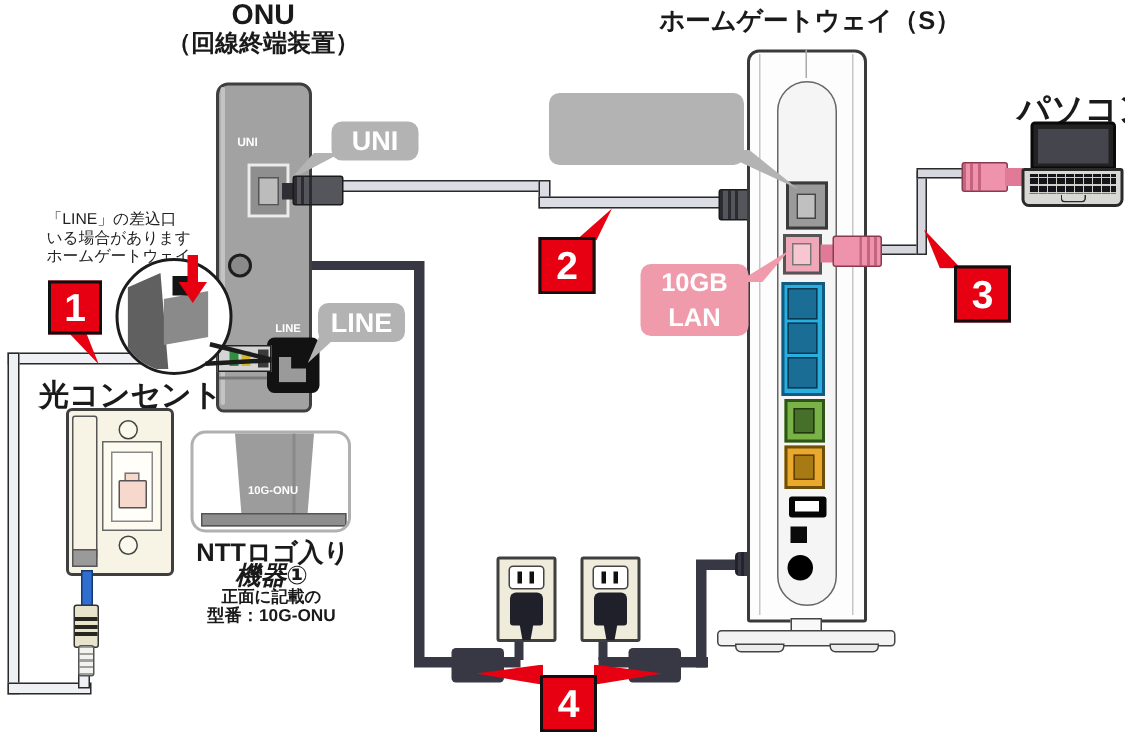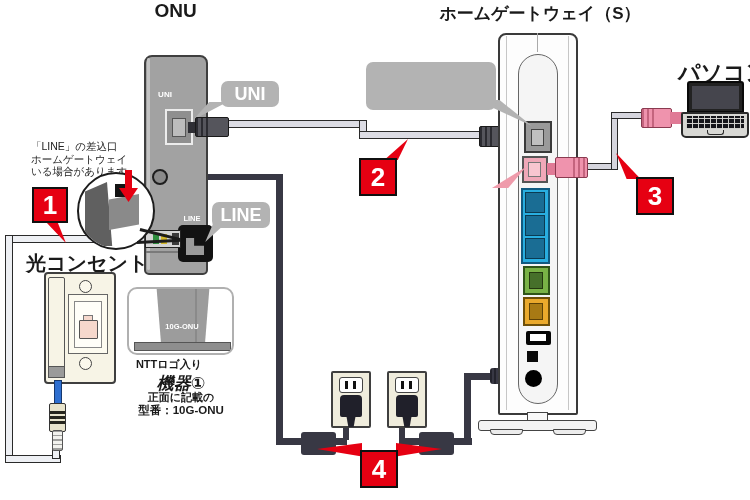--- a/index.html
+++ b/index.html
@@ -14,20 +14,21 @@
   .gcbl{background:#dcdce4;border:1.5px solid #2a2a2a;}
   .pcbl{background:#d6d6de;border:1.5px solid #2a2a2a;}
   .whitebold{color:#fff;font-weight:bold;text-align:center;}
 </style>
 </head>
 <body>
 
 <div id="stage">
 
   <div class="a txt" style="left:98px;top:0;width:155px;font-size:19px;">ONU</div>
+  <div class="a txt" style="left:78px;top:19px;width:195px;font-size:16px;">（回線終端装置）</div>
   <div class="a txt" style="left:425px;top:2px;width:230px;font-size:17px;">ホームゲートウェイ（S）</div>
   <div class="a txt" style="left:678px;top:58px;width:72px;font-size:22px;">パソコン</div>
 
   <div class="a fib" style="left:5px;top:235px;width:144px;height:8px;"></div>
   <div class="a fib" style="left:5px;top:235px;width:8px;height:228px;"></div>
   <div class="a fib" style="left:5px;top:455px;width:56px;height:8px;"></div>
   <div class="a fib" style="left:52px;top:447px;width:8px;height:12px;"></div>
 
   <div class="a pw" style="left:166px;top:170px;width:20px;height:13px;border-radius:4px;"></div>
   <div class="a pw" style="left:184px;top:174px;width:94px;height:6px;"></div>
@@ -56,22 +57,22 @@
   <div class="a" style="left:178px;top:225px;width:35px;height:37px;background:#121212;border-radius:5px;"></div>
   <div class="a" style="left:186px;top:238px;width:18px;height:17px;background:#9a9a9a;clip-path:polygon(0 0,45% 0,45% 45%,100% 45%,100% 100%,0 100%);"></div>
 
   <div class="a" style="left:145px;top:230px;width:36px;height:18px;background:#d4d4d4;border:1.5px solid #222;"></div>
   <div class="a" style="left:153px;top:234px;width:6px;height:10px;background:#2f8f3f;"></div>
   <div class="a" style="left:161px;top:234px;width:6px;height:10px;background:#d4b82a;"></div>
   <div class="a" style="left:172px;top:233px;width:7px;height:12px;background:#3a3a3a;"></div>
 
   <div class="a" style="left:31px;top:140px;width:126px;font-size:10.5px;line-height:1.2;color:#222;">
     <div>「LINE」の差込口</div>
-    <div>ホームゲートウェイ</div>
-    <div>いる場合があります。</div>
+    <div>いる場合があります</div>
+    <div>ホームゲートウェイ。</div>
   </div>
 
   <div class="a" style="left:77px;top:172px;width:78px;height:78px;border-radius:50%;border:2px solid #1c1c1c;background:#fff;overflow:hidden;">
     <div class="a" style="left:6px;top:8px;width:40px;height:64px;background:#606060;clip-path:polygon(0 15%,55% 0,68% 100%,0 100%);"></div>
     <div class="a" style="left:30px;top:20px;width:30px;height:36px;background:#8a8a8a;clip-path:polygon(0 15%,100% 0,100% 85%,0 100%);"></div>
     <div class="a" style="left:36px;top:10px;width:13px;height:13px;background:#141414;"></div>
   </div>
   <div class="a" style="left:125px;top:170px;width:7px;height:20px;background:#e60012;"></div>
   <div class="a" style="left:119px;top:188px;width:19px;height:14px;background:#e60012;clip-path:polygon(0 0,100% 0,50% 100%);"></div>
   <div class="a" style="left:140px;top:228px;width:42px;height:2.5px;background:#1c1c1c;transform:rotate(14deg);transform-origin:left center;"></div>
@@ -115,20 +116,24 @@
 
   <div class="a" style="left:527px;top:412px;width:21px;height:10px;background:#f8f8f8;border:1.5px solid #444;"></div>
   <div class="a" style="left:478px;top:420px;width:119px;height:11px;background:#f3f3f3;border:1.5px solid #444;border-radius:3px;"></div>
   <div class="a" style="left:490px;top:429px;width:33px;height:6px;background:#ececec;border:1.5px solid #444;border-radius:0 0 4px 4px;"></div>
   <div class="a" style="left:553px;top:429px;width:33px;height:6px;background:#ececec;border:1.5px solid #444;border-radius:0 0 4px 4px;"></div>
 
   <div class="a" style="left:476px;top:100px;width:56px;height:26px;background:#b3b3b3;clip-path:polygon(0 0,42% 0,100% 100%);"></div>
   <div class="a callout" style="left:366px;top:62px;width:130px;height:48px;font-size:17px;line-height:23px;padding-top:1px;">
   </div>
   <div class="a" style="left:489px;top:167px;width:37px;height:21px;background:#ef9bab;clip-path:polygon(100% 0,8% 100%,52% 100%);"></div>
+  <div class="a callout" style="left:427px;top:176px;width:72px;height:48px;font-size:17px;line-height:23px;padding-top:1px;background:#ef9bab;">
+    <div>10GB</div>
+    <div>LAN</div>
+  </div>
 
   <div class="a pcbl" style="left:586px;top:163px;width:31px;height:7px;"></div>
   <div class="a pcbl" style="left:611px;top:114px;width:7px;height:56px;"></div>
   <div class="a pcbl" style="left:611px;top:112px;width:33px;height:7px;"></div>
   <div class="a" style="left:547px;top:163px;width:9px;height:12px;background:#e07a96;"></div>
   <div class="a" style="left:555px;top:157px;width:33px;height:21px;background:#ef93ad;border:1.5px solid #8a3a50;border-radius:2px;background-image:repeating-linear-gradient(90deg,#c4647e 0 2px,transparent 2px 5px);background-size:14px 100%;background-repeat:no-repeat;background-position:right;"></div>
   <div class="a" style="left:641px;top:108px;width:31px;height:20px;background:#ef93ad;border:1.5px solid #8a3a50;border-radius:2px;background-image:repeating-linear-gradient(90deg,#c4647e 0 2px,transparent 2px 5px);background-size:13px 100%;background-repeat:no-repeat;"></div>
   <div class="a" style="left:670px;top:112px;width:12px;height:12px;background:#e07a96;"></div>
 
   <div class="a" style="left:687px;top:81px;width:57px;height:32px;background:#222;border:2px solid #0a0a0a;border-radius:3px 3px 1px 1px;"></div>
@@ -151,21 +156,21 @@
   <div class="a" style="left:49px;top:403px;width:17px;height:29px;background:#e8e4cc;border:1.5px solid #333;border-radius:2px;"></div>
   <div class="a" style="left:50px;top:411px;width:15px;height:13px;background-image:repeating-linear-gradient(0deg,#26261e 0 2.5px,#e8e4cc 2.5px 5px);"></div>
   <div class="a" style="left:52px;top:430px;width:11px;height:21px;background:#f2f2ee;border:1.5px solid #555;border-radius:2px;background-image:repeating-linear-gradient(0deg,rgba(90,90,90,.55) 0 1.5px,transparent 1.5px 4.5px);"></div>
 
   <div class="a" style="left:127px;top:287px;width:107px;height:68px;background:#fff;border:2px solid #b0b0b0;border-radius:10px;overflow:hidden;">
     <div class="a" style="left:23px;top:-4px;width:62px;height:62px;background:#9c9c9c;border:1px solid #5a5a5a;clip-path:polygon(7% 0,93% 0,85% 100%,15% 100%);"></div>
     <div class="a" style="left:66px;top:0;width:2px;height:56px;background:#8a8a8a;"></div>
     <div class="a whitebold" style="left:27px;top:33px;width:52px;font-size:7.5px;">10G-ONU</div>
     <div class="a" style="left:5px;top:53px;width:97px;height:9px;background:#8e8e8e;border:1.5px solid #555;"></div>
   </div>
-  <div class="a txt" style="left:113px;top:357px;width:112px;font-size:11px;">NTTロゴ入り</div>
+  <div class="a txt" style="left:126px;top:357px;width:112px;font-size:17px;">NTTロゴ入り</div>
   <div class="a txt" style="left:125px;top:372px;width:112px;font-size:17px;font-style:italic;">機器①</div>
   <div class="a txt" style="left:125px;top:390px;width:112px;font-size:11px;">正面に記載の</div>
   <div class="a txt" style="left:125px;top:403px;width:112px;font-size:11.5px;">型番：10G-ONU</div>
 
   <div class="a" style="left:331px;top:371px;width:40px;height:57px;background:#efecdc;border:2px solid #3f3f3f;border-radius:2px;"></div>
   <div class="a" style="left:339px;top:377px;width:24px;height:16px;background:#fff;border:1.5px solid #444;border-radius:3px;"></div>
   <div class="a" style="left:345px;top:381px;width:3px;height:8px;background:#111;"></div>
   <div class="a" style="left:353px;top:381px;width:3px;height:8px;background:#111;"></div>
   <div class="a" style="left:340px;top:395px;width:22px;height:22px;background:#20202a;border-radius:4px 4px 2px 2px;"></div>
   <div class="a" style="left:345px;top:415px;width:12px;height:12px;background:#20202a;clip-path:polygon(10% 0,90% 0,72% 100%,28% 100%);"></div>

